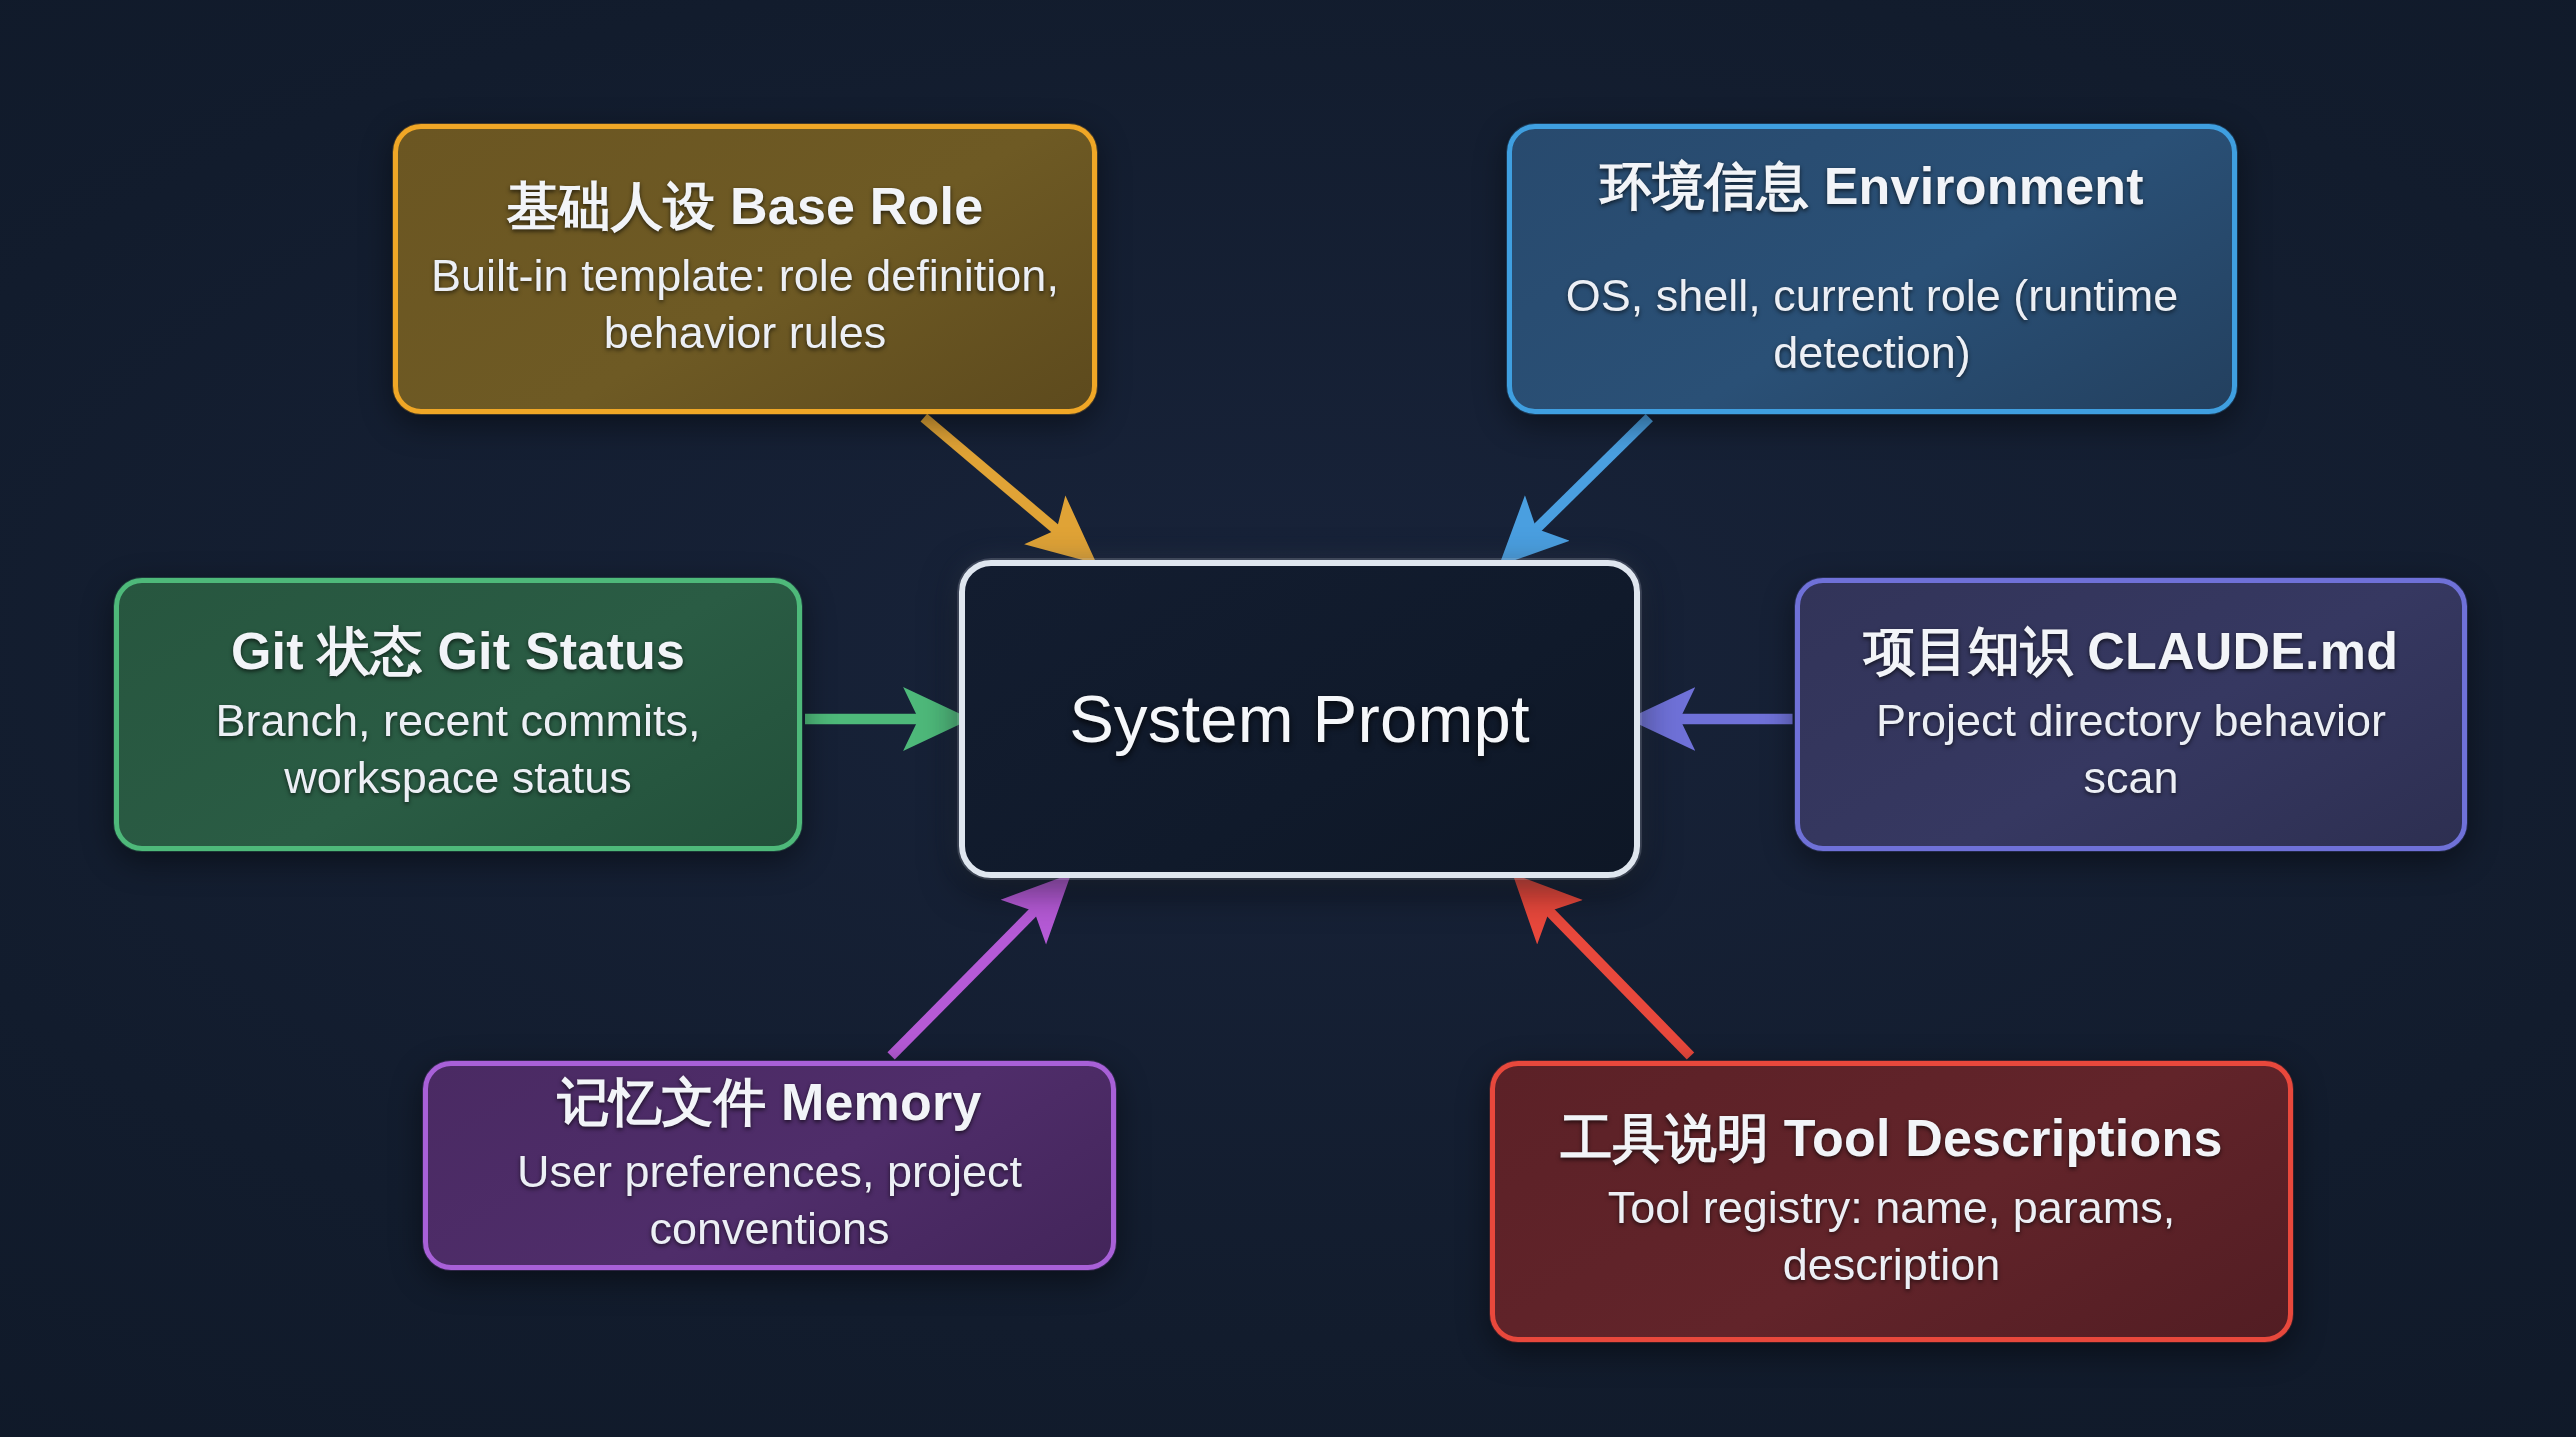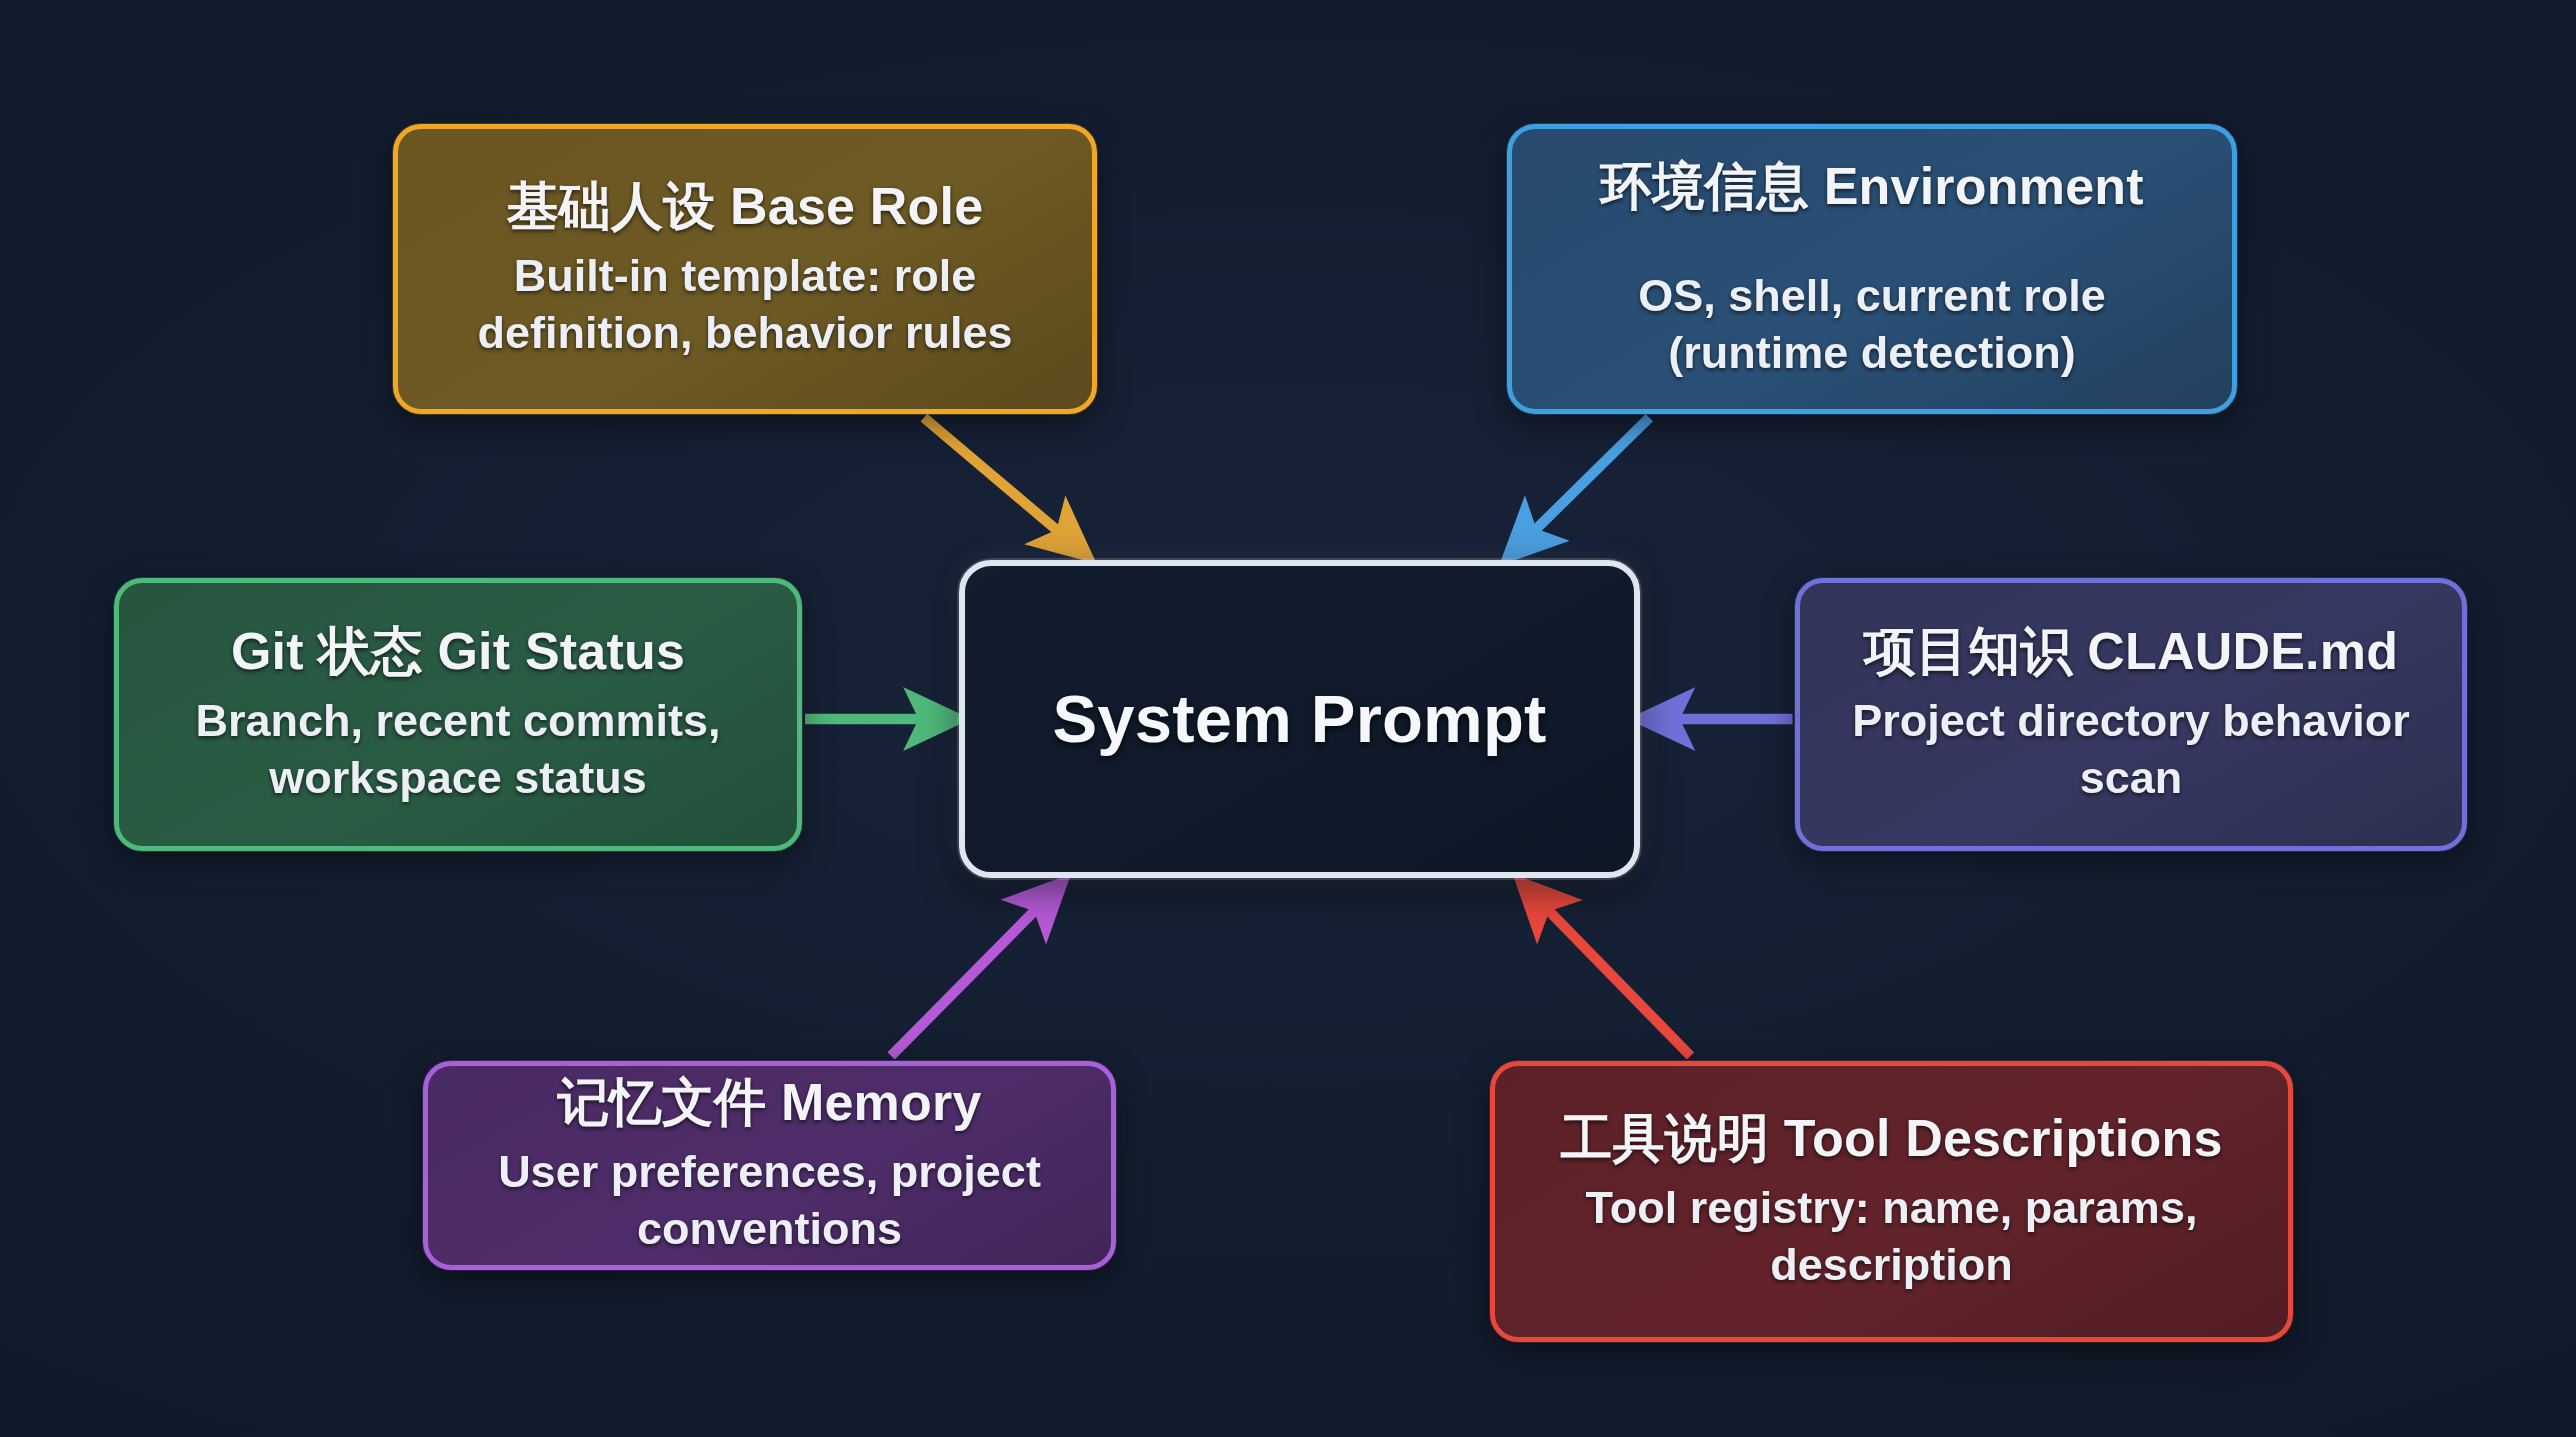--- a/index.html
+++ b/index.html
@@ -31,21 +31,21 @@
     font-weight:700;
     line-height:1.12;
     color:#f2f4f8;
     letter-spacing:0.2px;
     text-shadow:0 1.9px 4.7px rgba(0,0,0,.65);
     margin-bottom:13px;
     white-space:nowrap;
   }
   .node .desc {
     font-size:45px;
-    font-weight:700;
+    font-weight:400;
     line-height:1.26;
     color:#eceff5;
     text-shadow:0 1.9px 4.7px rgba(0,0,0,.6);
   }
 
   
   #node-base-role {
     left:393px; top:124px; width:704px; height:290px;
     border-color:#f0a726;
     background:linear-gradient(150deg,#6b5622 0%,#6e5a24 55%,#5d4a1d 100%);
@@ -87,21 +87,21 @@
     left:959px; top:560px; width:681px; height:318px;
     border:6.6px solid #dfe6ef;
     border-radius:32px;
     background:linear-gradient(150deg,#131d30 0%,#101a2b 60%,#0e1726 100%);
     box-shadow:0 0 0 1.9px rgba(223,230,239,.18), 0 0 28px rgba(200,220,255,.10), 0 11.2px 37px rgba(0,0,0,.5);
     z-index:4;
     padding:0;
   }
   #node-system-prompt .title {
     font-size:67px;
-    font-weight:700;
+    font-weight:400;
     margin-bottom:0;
     color:#f5f7fa;
     text-shadow:0 2.8px 6.6px rgba(0,0,0,.8);
   }
 </style>
 </head>
 <body>
 
 <div id="stage">
 

